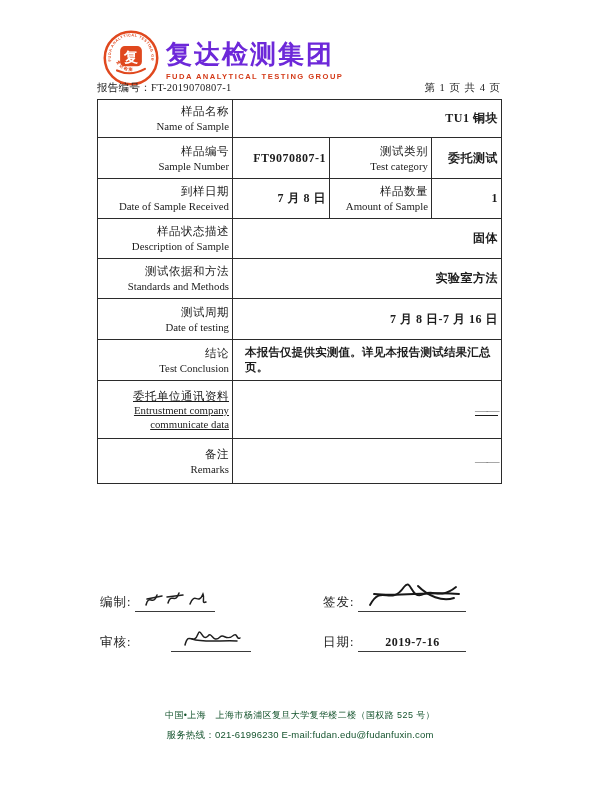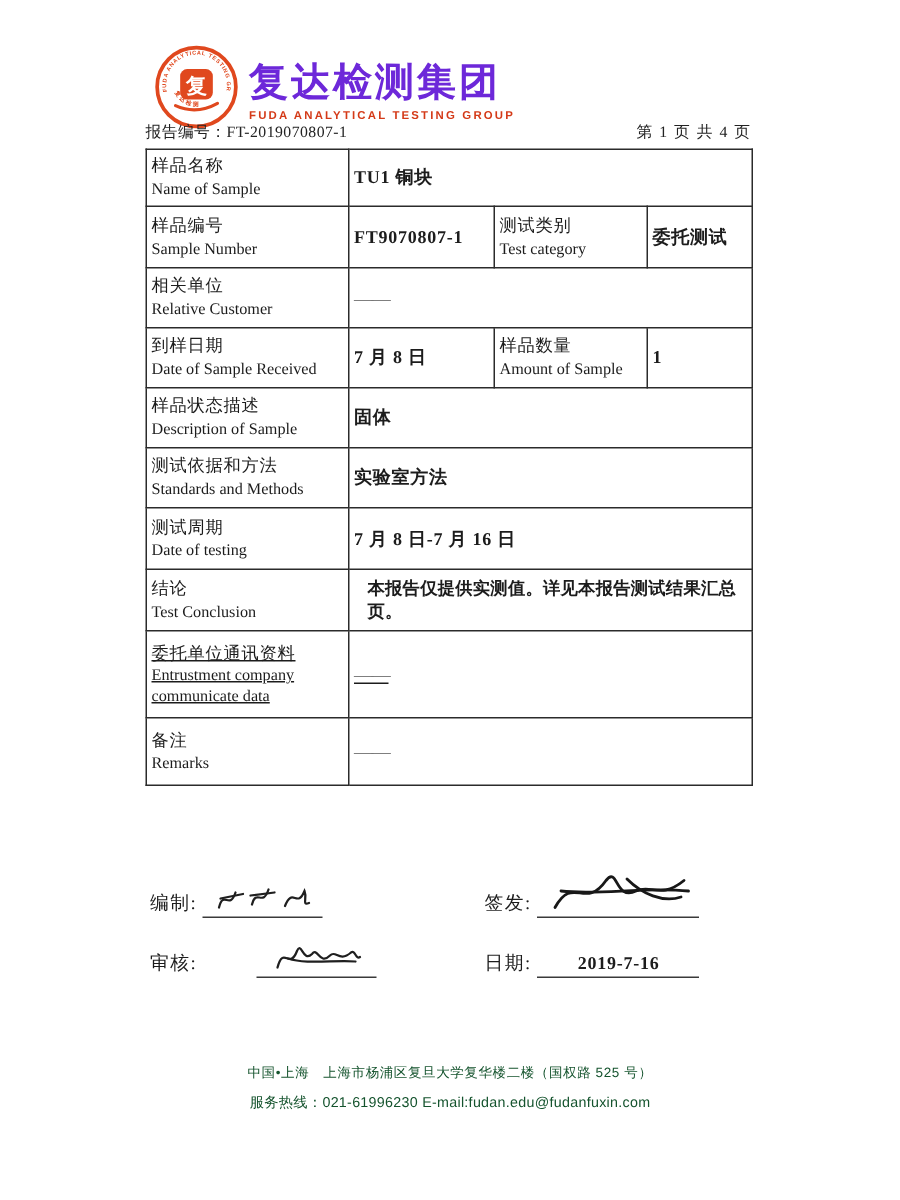--- a/index.html
+++ b/index.html
@@ -32,21 +32,21 @@
   }
   .page-indicator { letter-spacing:1px; }
 
   
   table.info {
     position:absolute; left:97px; top:99px; width:404px;
     border-collapse:collapse; table-layout:fixed;
   }
   table.info td {
     border:1px solid #2b2b2b;
-    text-align:left; vertical-align:middle;
+    text-align:right; vertical-align:middle;
     padding:2px 3px; overflow:hidden;
   }
   tr.h38 { height:38px; }  tr.h40 { height:40px; }  tr.h41 { height:41px; }
   tr.h58 { height:58px;text-decoration:underline; }  tr.h45 { height:45px; }
   .lbl .cn { font-size:11.5px; letter-spacing:0.5px; line-height:1.45; }
   .lbl .en { font-size:10.8px; line-height:1.25; }
   .val { font-size:12px; font-weight:bold; letter-spacing:0.5px; }
   .val.small { font-size:11.5px; }
   .val.left { text-align:left; padding-left:12px; letter-spacing:0.2px; }
   .dash-val { font-weight:normal; color:#787878; letter-spacing:-1.5px; font-size:13px; }
@@ -136,27 +136,20 @@
         </td>
         <td class="val">FT9070807-1</td>
         <td class="lbl">
           <div class="cn">测试类别</div>
           <div class="en">Test category</div>
         </td>
         <td class="val">委托测试</td>
       </tr>
       <tr class="h40">
         <td class="lbl">
-          <div class="cn">相关单位</div>
-          <div class="en">Relative Customer</div>
-        </td>
-        <td class="val dash-val" colspan="3">——</td>
-      </tr>
-      <tr class="h40">
-        <td class="lbl">
           <div class="cn">到样日期</div>
           <div class="en">Date of Sample Received</div>
         </td>
         <td class="val">7 月 8 日</td>
         <td class="lbl">
           <div class="cn">样品数量</div>
           <div class="en">Amount of Sample</div>
         </td>
         <td class="val">1</td>
       </tr>

